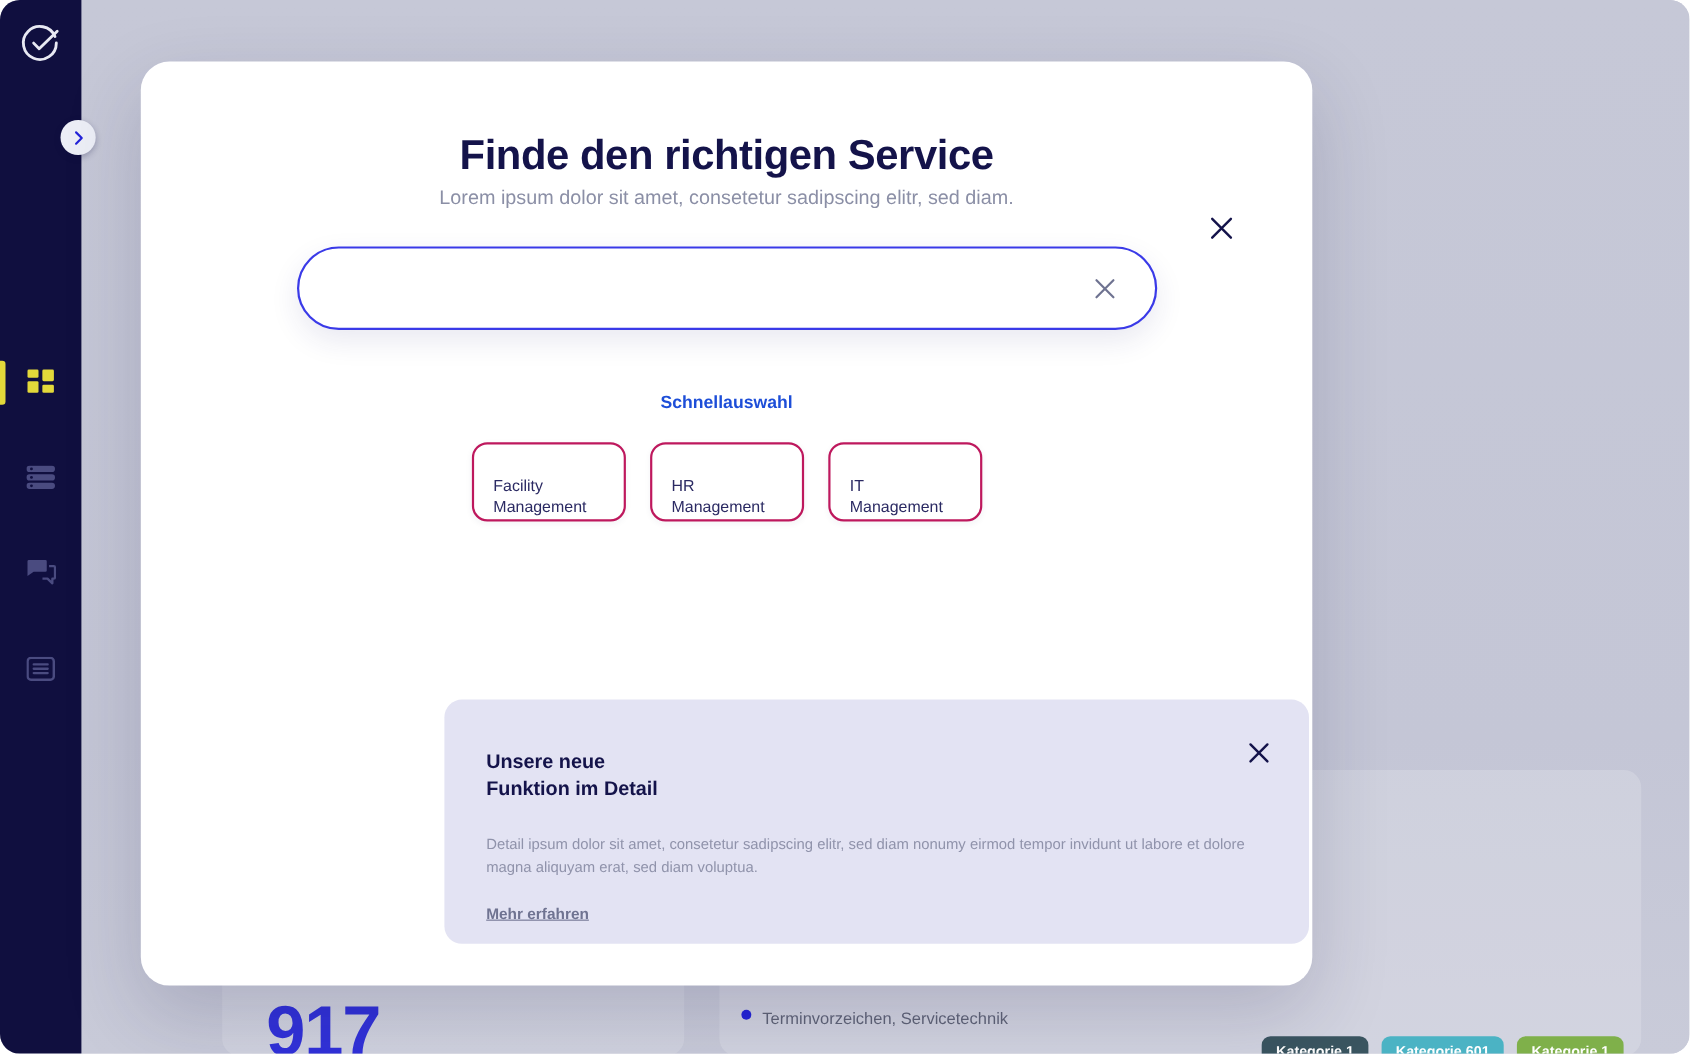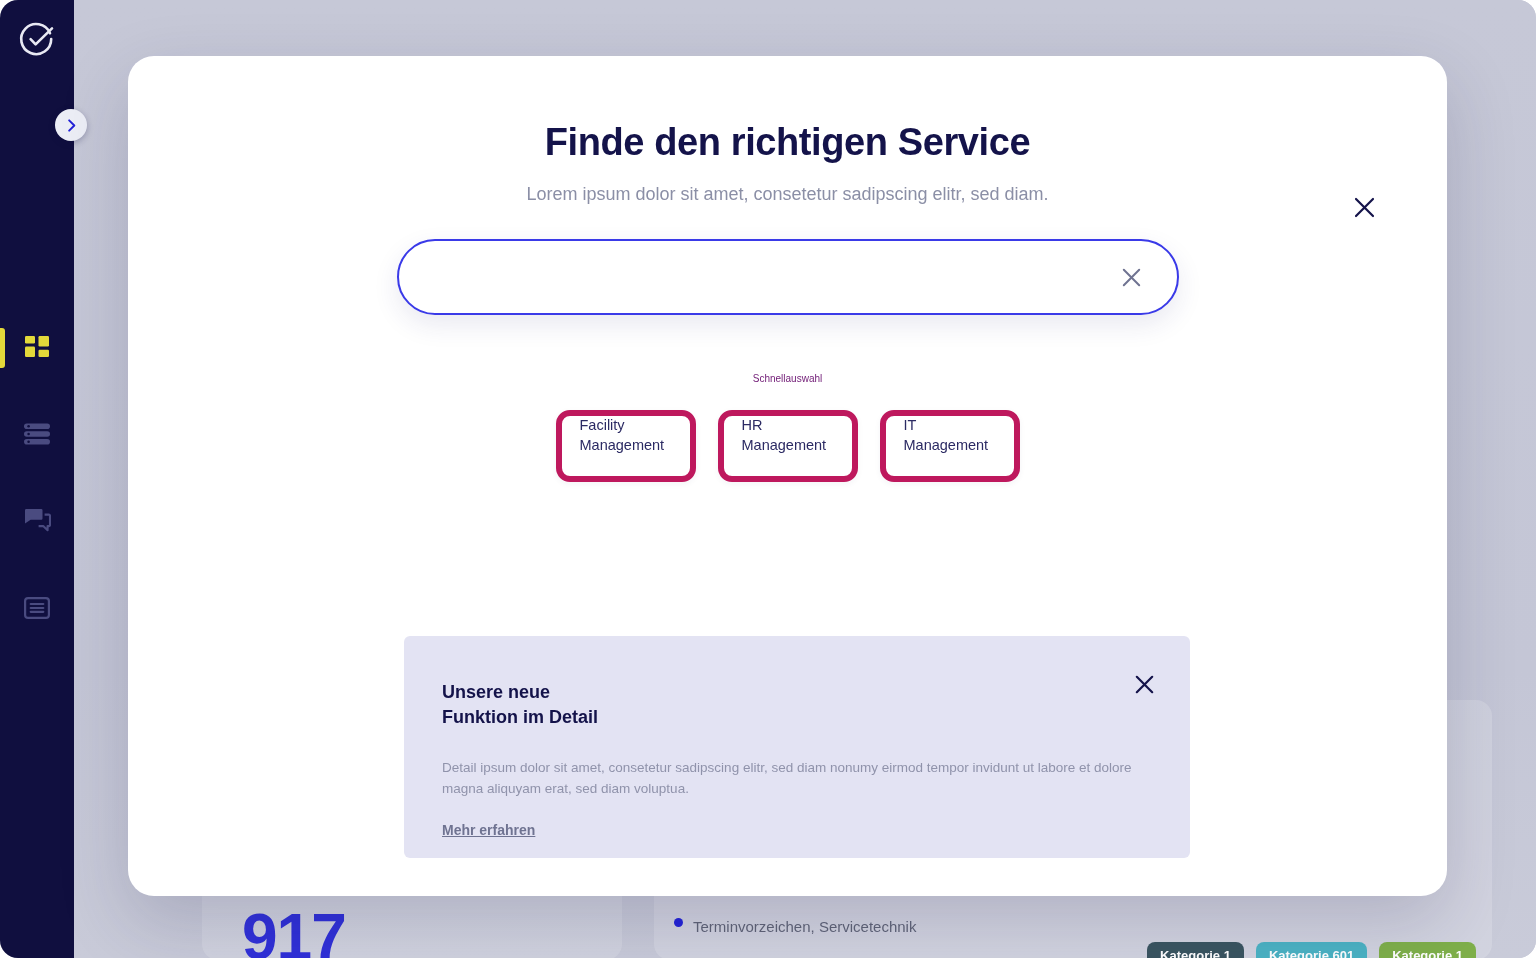--- a/index.html
+++ b/index.html
@@ -157,21 +157,21 @@
     border-radius: 0 3px 3px 0;
     background: transparent;
   }
   .nav-item.active .bar { background: #e3d93a; }
 
   
   .modal {
     position: absolute;
     left: 128px;
     top: 56px;
-    width: 1319px;
+    width: 1065px;
     height: 840px;
     background: #ffffff;
     border-radius: 26px;
     box-shadow: 0 26px 70px rgba(30,30,70,.18);
     z-index: 20;
     overflow: hidden;
   }
 
   .modal-close {
     position: absolute;
@@ -191,21 +191,21 @@
 
   .modal-title {
     margin-top: 65px;
     font-size: 38px;
     font-weight: 700;
     color: #14134a;
     letter-spacing: -0.4px;
   }
 
   .modal-subtitle {
-    margin-top: 20px;
+    margin-top: 5px;
     font-size: 18px;
     color: #8b8fa6;
   }
 
   
   .search-wrap {
     margin: 34px auto 0;
     width: 782px;
     height: 76px;
     position: relative;
@@ -239,41 +239,41 @@
   .search-clear {
     width: 34px; height: 34px;
     display: flex; align-items: center; justify-content: center;
     cursor: pointer;
     flex: 0 0 auto;
   }
 
   
   .quick-label {
     margin-top: 58px;
-    font-size: 10px;
-    font-weight: 400;
-    color: #701a75;
+    font-size: 16px;
+    font-weight: 700;
+    color: #1d4ed8;
   }
 
   .quick-list {
     margin-top: 26px;
     display: flex;
     justify-content: center;
     gap: 22px;
   }
 
   .quick-card {
     width: 140px;
     height: 72px;
-    border: 6px solid #be185d;
+    border: 2px solid #be185d;
     border-radius: 14px;
     background: #ffffff;
     box-shadow: 0 2px 6px rgba(30,30,70,.05);
     display: flex;
-    align-items: flex-start;
+    align-items: flex-end;
     padding: 0 18px;
     cursor: pointer;
     text-align: left;
   }
 
   .quick-card-label {
     font-size: 14.5px;
     line-height: 1.35;
     color: #2b2a63;
     font-weight: 500;
@@ -281,21 +281,21 @@
   }
 
   
   .banner {
     position: absolute;
     left: 276px;
     top: 580px;
     width: 786px;
     height: 222px;
     background: #e3e3f3;
-    border-radius: 6px;
+    border-radius: 16px;
     text-align: left;
     padding: 44px 44px 0 38px;
   }
 
   .banner-close {
     position: absolute;
     right: 30px;
     top: 32px;
     width: 32px; height: 32px;
     display: flex; align-items: center; justify-content: center;

